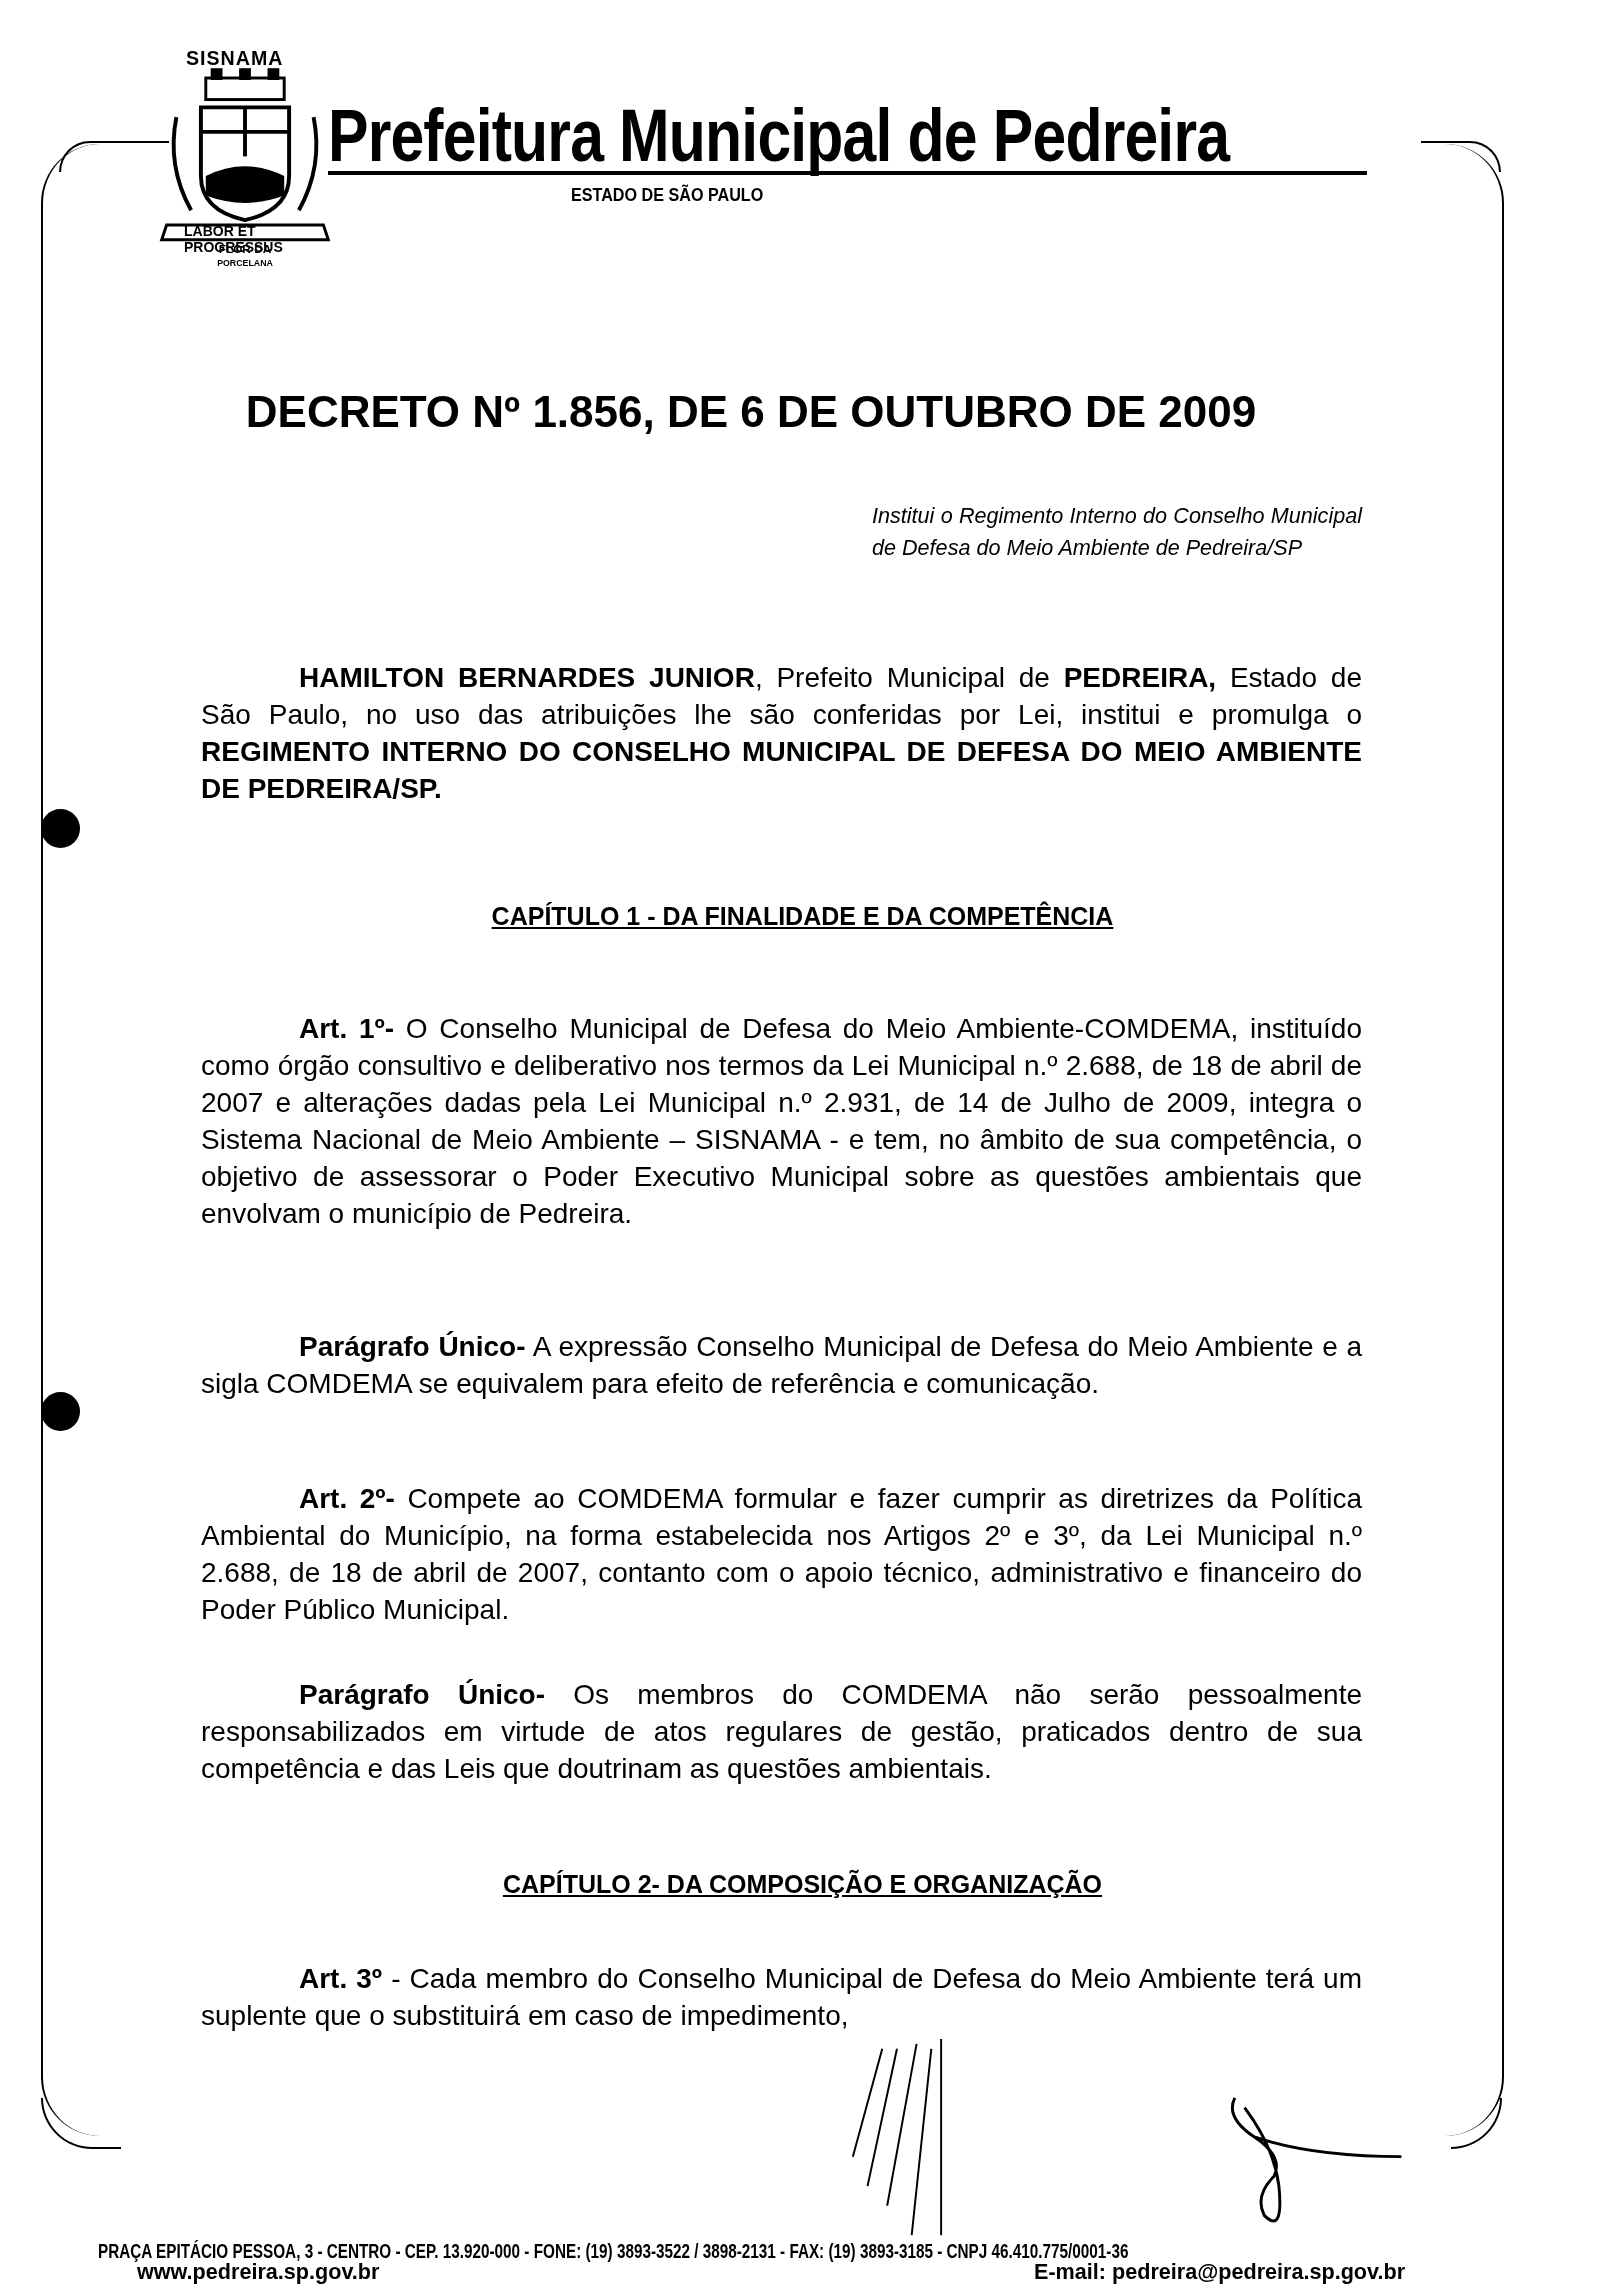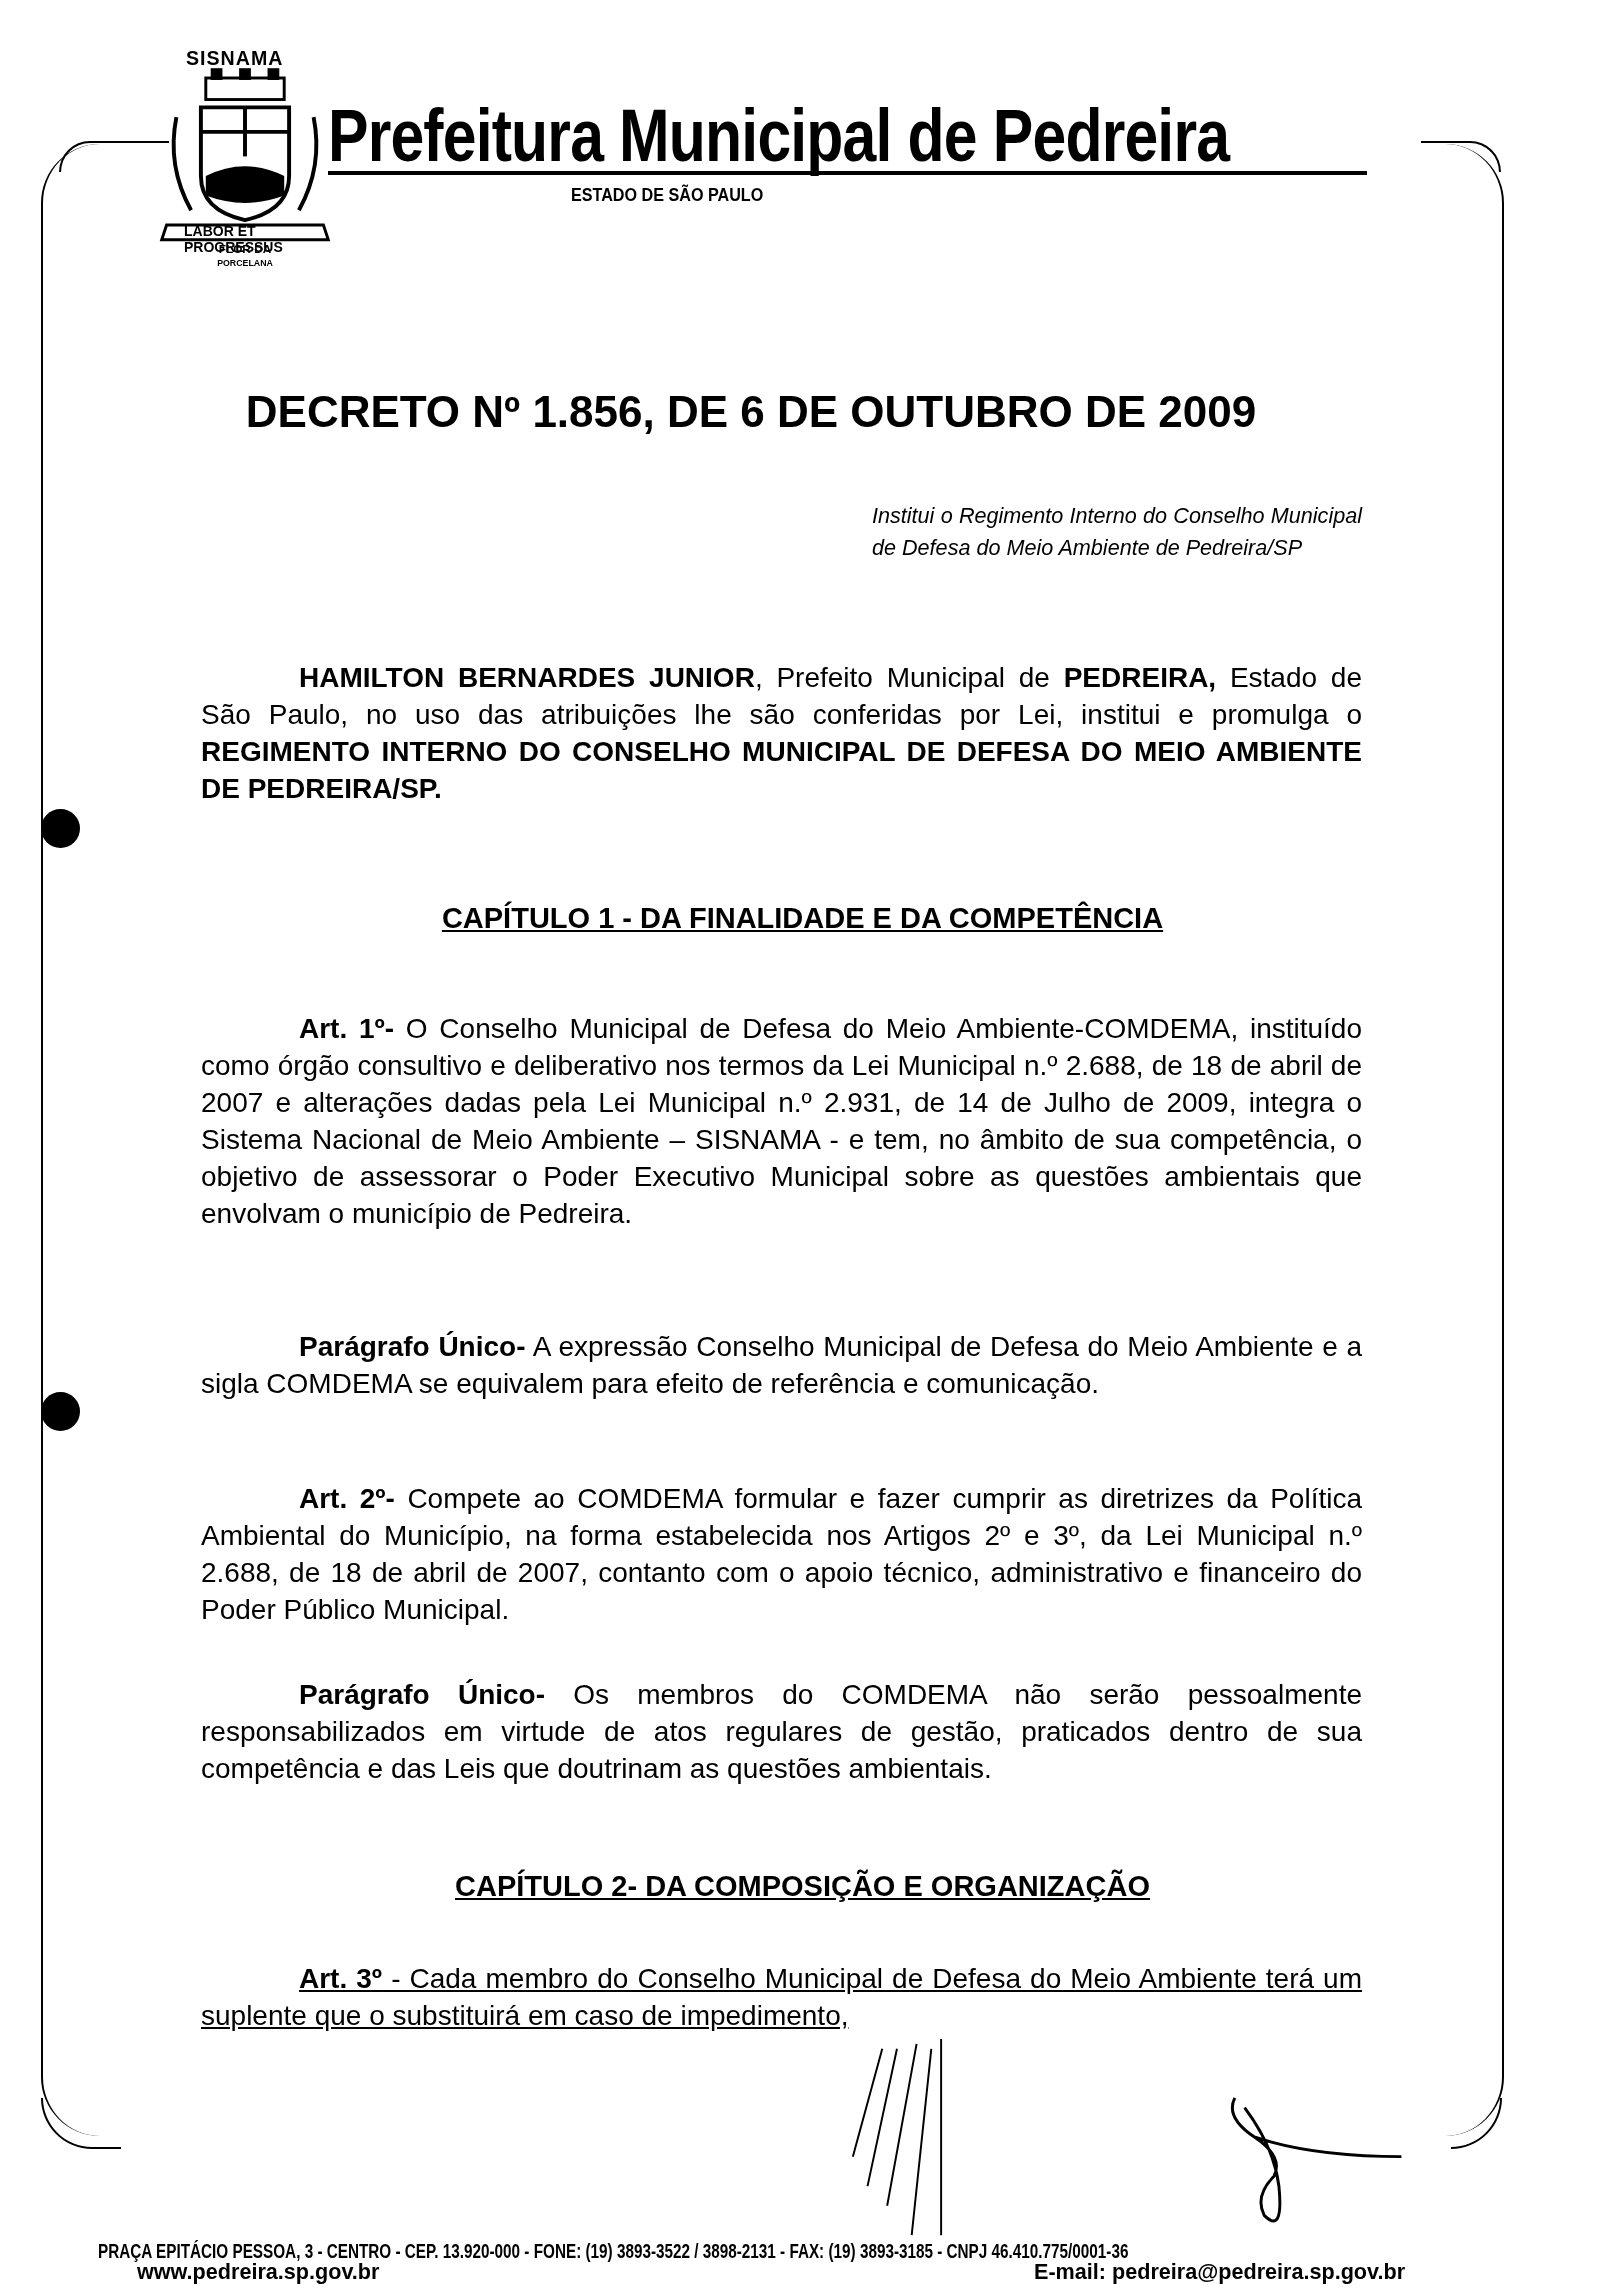--- a/index.html
+++ b/index.html
@@ -24,21 +24,21 @@
                   font-family:"Liberation Sans Narrow","Liberation Sans", sans-serif; }
   .header-rule { position:absolute; left:328px; top:171px; width:1039px; height:3.9px; background:#000; }
   .header-sub { position:absolute; left:0; width:1334px; top:184px; text-align:center; font-size:19px; font-weight:bold; }
   .header-sub span { display:inline-block; transform:scaleX(0.85); }
   .decree-title { position:absolute; left:0; width:1502px; top:387px; text-align:center; font-size:44px; font-weight:bold; }
   .summary { position:absolute; left:872px; top:500px; width:490px; font-size:21.6px; font-style:italic;
              line-height:32px; text-align:justify; }
   .body { position:absolute; left:201px; width:1161px; font-size:28px; line-height:37px; text-align:justify; }
   .body p { margin:0; text-indent:98px; }
   .b { font-weight:bold; }
-  .chapter { position:absolute; left:0; width:1605px; text-align:center; font-size:29px; font-weight:bold; text-decoration:underline; }
+  .chapter { position:absolute; left:0; width:1605px; text-align:center; font-size:25px; font-weight:bold; text-decoration:underline; }
   .punch { position:absolute; width:39px; height:39px; border-radius:50%; background:#000; }
   .footer-line { position:absolute; left:98px; top:2240px; font-size:19.6px; font-weight:bold; white-space:nowrap;
                  transform:scaleX(0.78); transform-origin:left top; }
   .footer-web { position:absolute; left:137px; top:2259px; font-size:21.6px; font-weight:bold; }
   .footer-email { position:absolute; left:1034px; top:2259px; font-size:21.6px; font-weight:bold; }
   .sig { position:absolute; }
 </style>
 </head>
 <body>
 
@@ -94,21 +94,21 @@
 </div>
 <div class="body" style="top:1480px;">
   <p><span class="b">Art. 2º-</span><span> Compete ao COMDEMA formular e fazer cumprir as diretrizes da Política Ambiental do Município, na forma estabelecida nos Artigos 2º e 3º, da Lei Municipal n.º 2.688, de 18 de abril de 2007, contanto com o apoio técnico, administrativo e financeiro do Poder Público Municipal.</span></p>
 </div>
 <div class="body" style="top:1676px;">
   <p><span class="b">Parágrafo Único-</span><span> Os membros do COMDEMA não serão pessoalmente responsabilizados em virtude de atos regulares de gestão, praticados dentro de sua competência e das Leis que doutrinam as questões ambientais.</span></p>
 </div>
 
 <div class="chapter" style="top:1870px;">CAPÍTULO 2- DA COMPOSIÇÃO E ORGANIZAÇÃO</div>
 
-<div class="body" style="top:1960px;text-decoration:underline;">
+<div class="body" style="top:1960px;">
   <p><span class="b">Art. 3º</span><span> - Cada membro do Conselho Municipal de Defesa do Meio Ambiente terá um suplente que o substituirá em caso de impedimento,</span></p>
 </div>
 
 <svg class="sig" style="left:843px; top:2039px;" width="157" height="206" viewBox="0 0 160 210">
   <path d="M40 10 L10 120 M55 10 L25 150 M75 5 L45 170 M90 10 L70 200 M100 0 L100 200" stroke="#000" stroke-width="2" fill="none"></path>
 </svg>
 <svg class="sig" style="left:1215px; top:2088px;" width="216" height="147" viewBox="0 0 220 150">
   <path d="M20 10 Q10 30 40 50 Q70 70 60 90 Q40 110 50 130 Q70 150 65 100 Q60 60 30 20 M40 50 Q100 70 190 70" stroke="#000" stroke-width="3" fill="none"></path>
 </svg>
 

